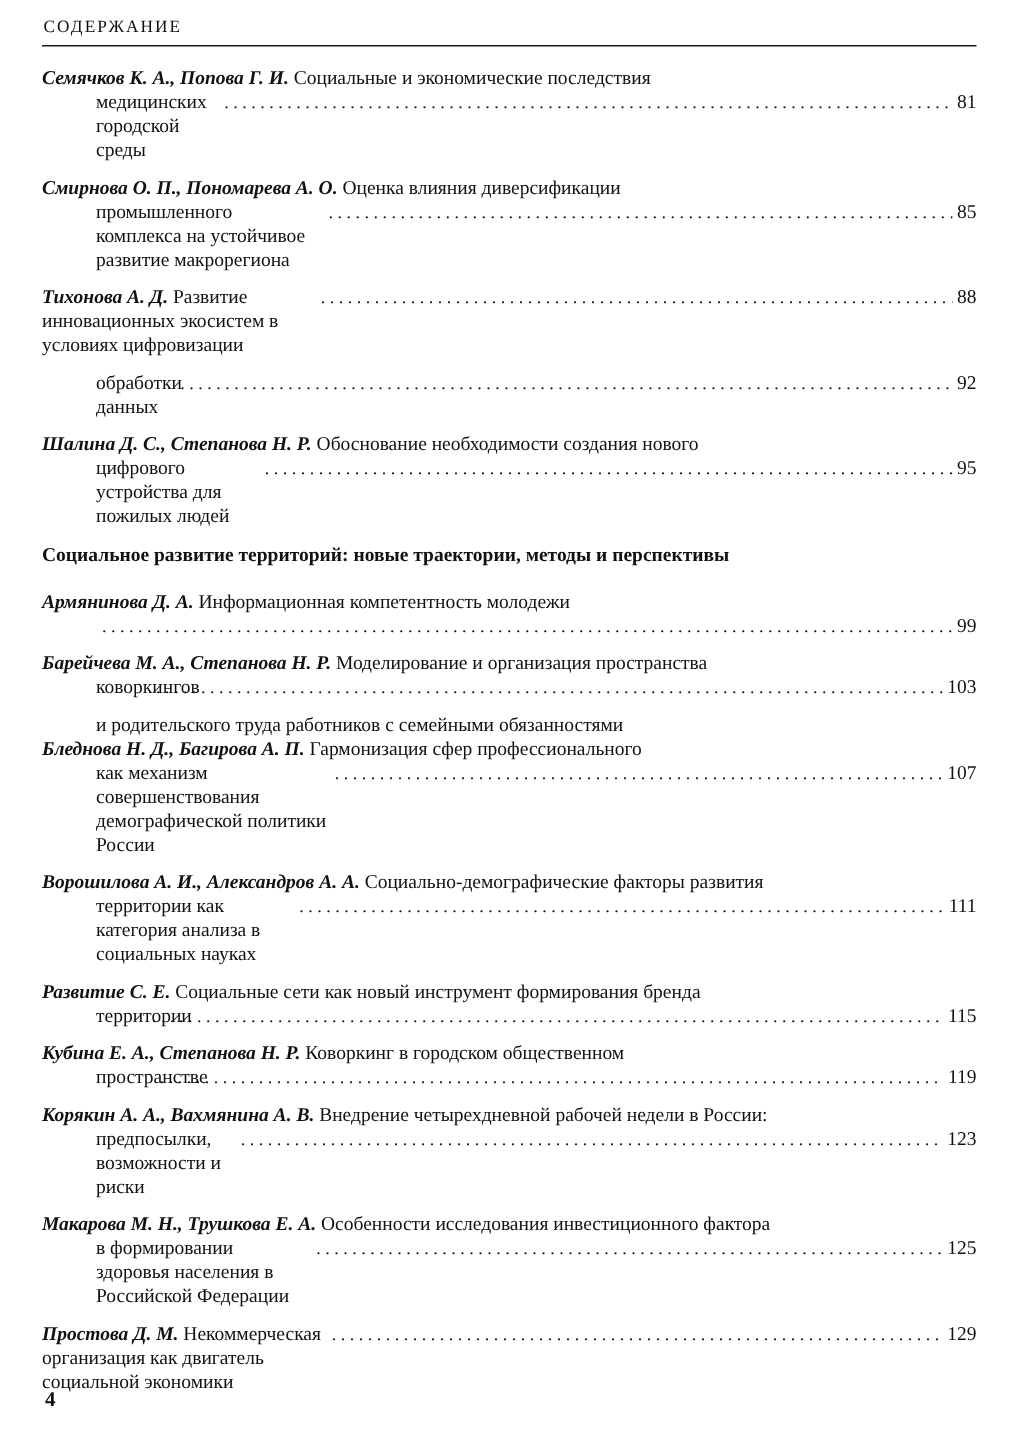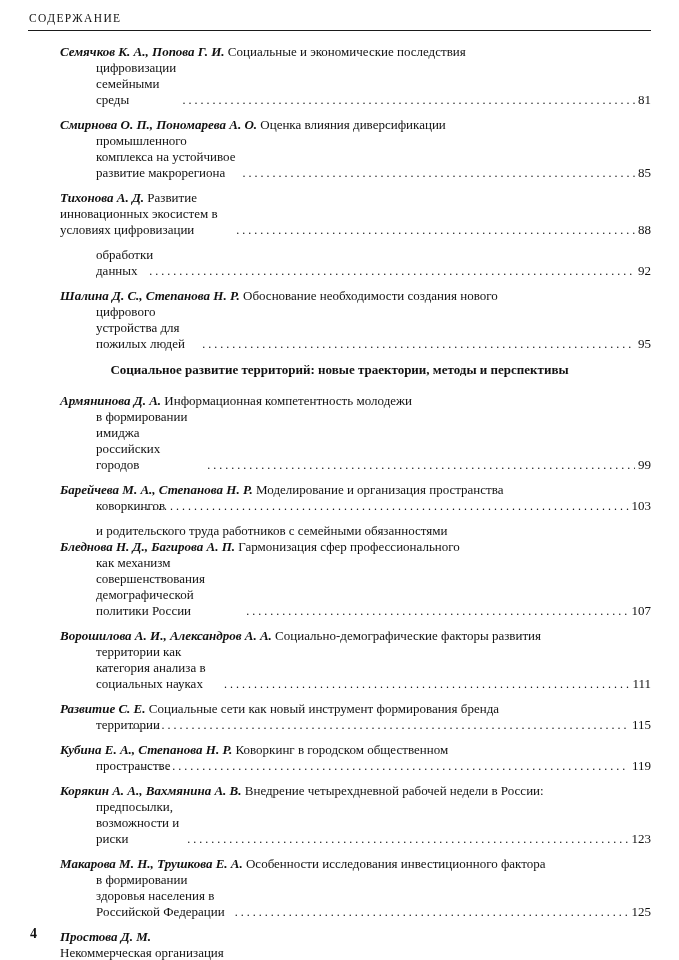--- a/index.html
+++ b/index.html
@@ -14,39 +14,39 @@
     overflow: hidden;
   }
   .page { padding: 10px 28px 0 28px; }
   .toc-header-title {
     font-size: 11.5px;
     letter-spacing: 1.4px;
     padding: 2px 0 6px 1px;
   }
   .header-rule { border-bottom: 1.5px solid #1a1a1a; margin-bottom: 13px; }
   .entry { margin-bottom: 9px; }
-  .line { display: flex; align-items: flex-end; line-height: 16px; margin-left: 32px; }
+  .line { display: flex; align-items: flex-start; line-height: 16px; }
   .line.cont { padding-left: 36px; }
   .line-text { min-width: 0; }
   .authors { font-weight: bold; font-style: italic; }
   .leader {
     flex: 1 1 auto;
     overflow: hidden;
     white-space: nowrap;
     margin-left: 4px;
     min-width: 10px;
   }
   .leader::after {
     content: "........................................................................................................................................................................";
     letter-spacing: 3px;
     font-size: 12px;
   }
   .page-num { flex: 0 0 auto; padding-left: 3px; }
   .section-heading {
-    text-align: center;
+    text-align: left;
     font-weight: bold;
     margin: 7px 0 15px 0;
     line-height: 17px;
   }
   .footer-page-number {
     position: absolute;
     left: 30px; bottom: 18px;
     font-weight: bold;
     font-size: 14px;
   }
@@ -56,21 +56,21 @@
 
 <div class="page">
   <div class="toc-header-title">СОДЕРЖАНИЕ</div>
   <div class="header-rule"></div>
   <div>
       <div class="entry">
         <div class="line">
           <span class="line-text"><span class="authors">Семячков К. А., Попова Г. И.</span> Социальные и экономические последствия</span>
         </div>
         <div class="line cont last">
-          <span class="line-text">цифровизации семейными среды</span>
+          <span class="line-text">медицинских городской среды</span>
           <span class="leader"></span>
           <span class="page-num">81</span>
         </div>
       </div>
       <div class="entry">
         <div class="line">
           <span class="line-text"><span class="authors">Смирнова О. П., Пономарева А. О.</span> Оценка влияния диверсификации</span>
         </div>
         <div class="line cont last">
           <span class="line-text">промышленного комплекса на устойчивое развитие макрорегиона</span>
@@ -103,21 +103,20 @@
         </div>
       </div>
       <div class="section-heading">
         <div>Социальное развитие территорий: новые траектории, методы и перспективы</div>
       </div>
       <div class="entry">
         <div class="line">
           <span class="line-text"><span class="authors">Армянинова Д. А.</span> Информационная компетентность молодежи</span>
         </div>
         <div class="line cont last">
-          <span class="line-text">в формировании имиджа российских городов</span>
           <span class="leader"></span>
           <span class="page-num">99</span>
         </div>
       </div>
       <div class="entry">
         <div class="line">
           <span class="line-text"><span class="authors">Барейчева М. А., Степанова Н. Р.</span> Моделирование и организация пространства</span>
         </div>
         <div class="line cont last">
           <span class="line-text">коворкингов</span>

